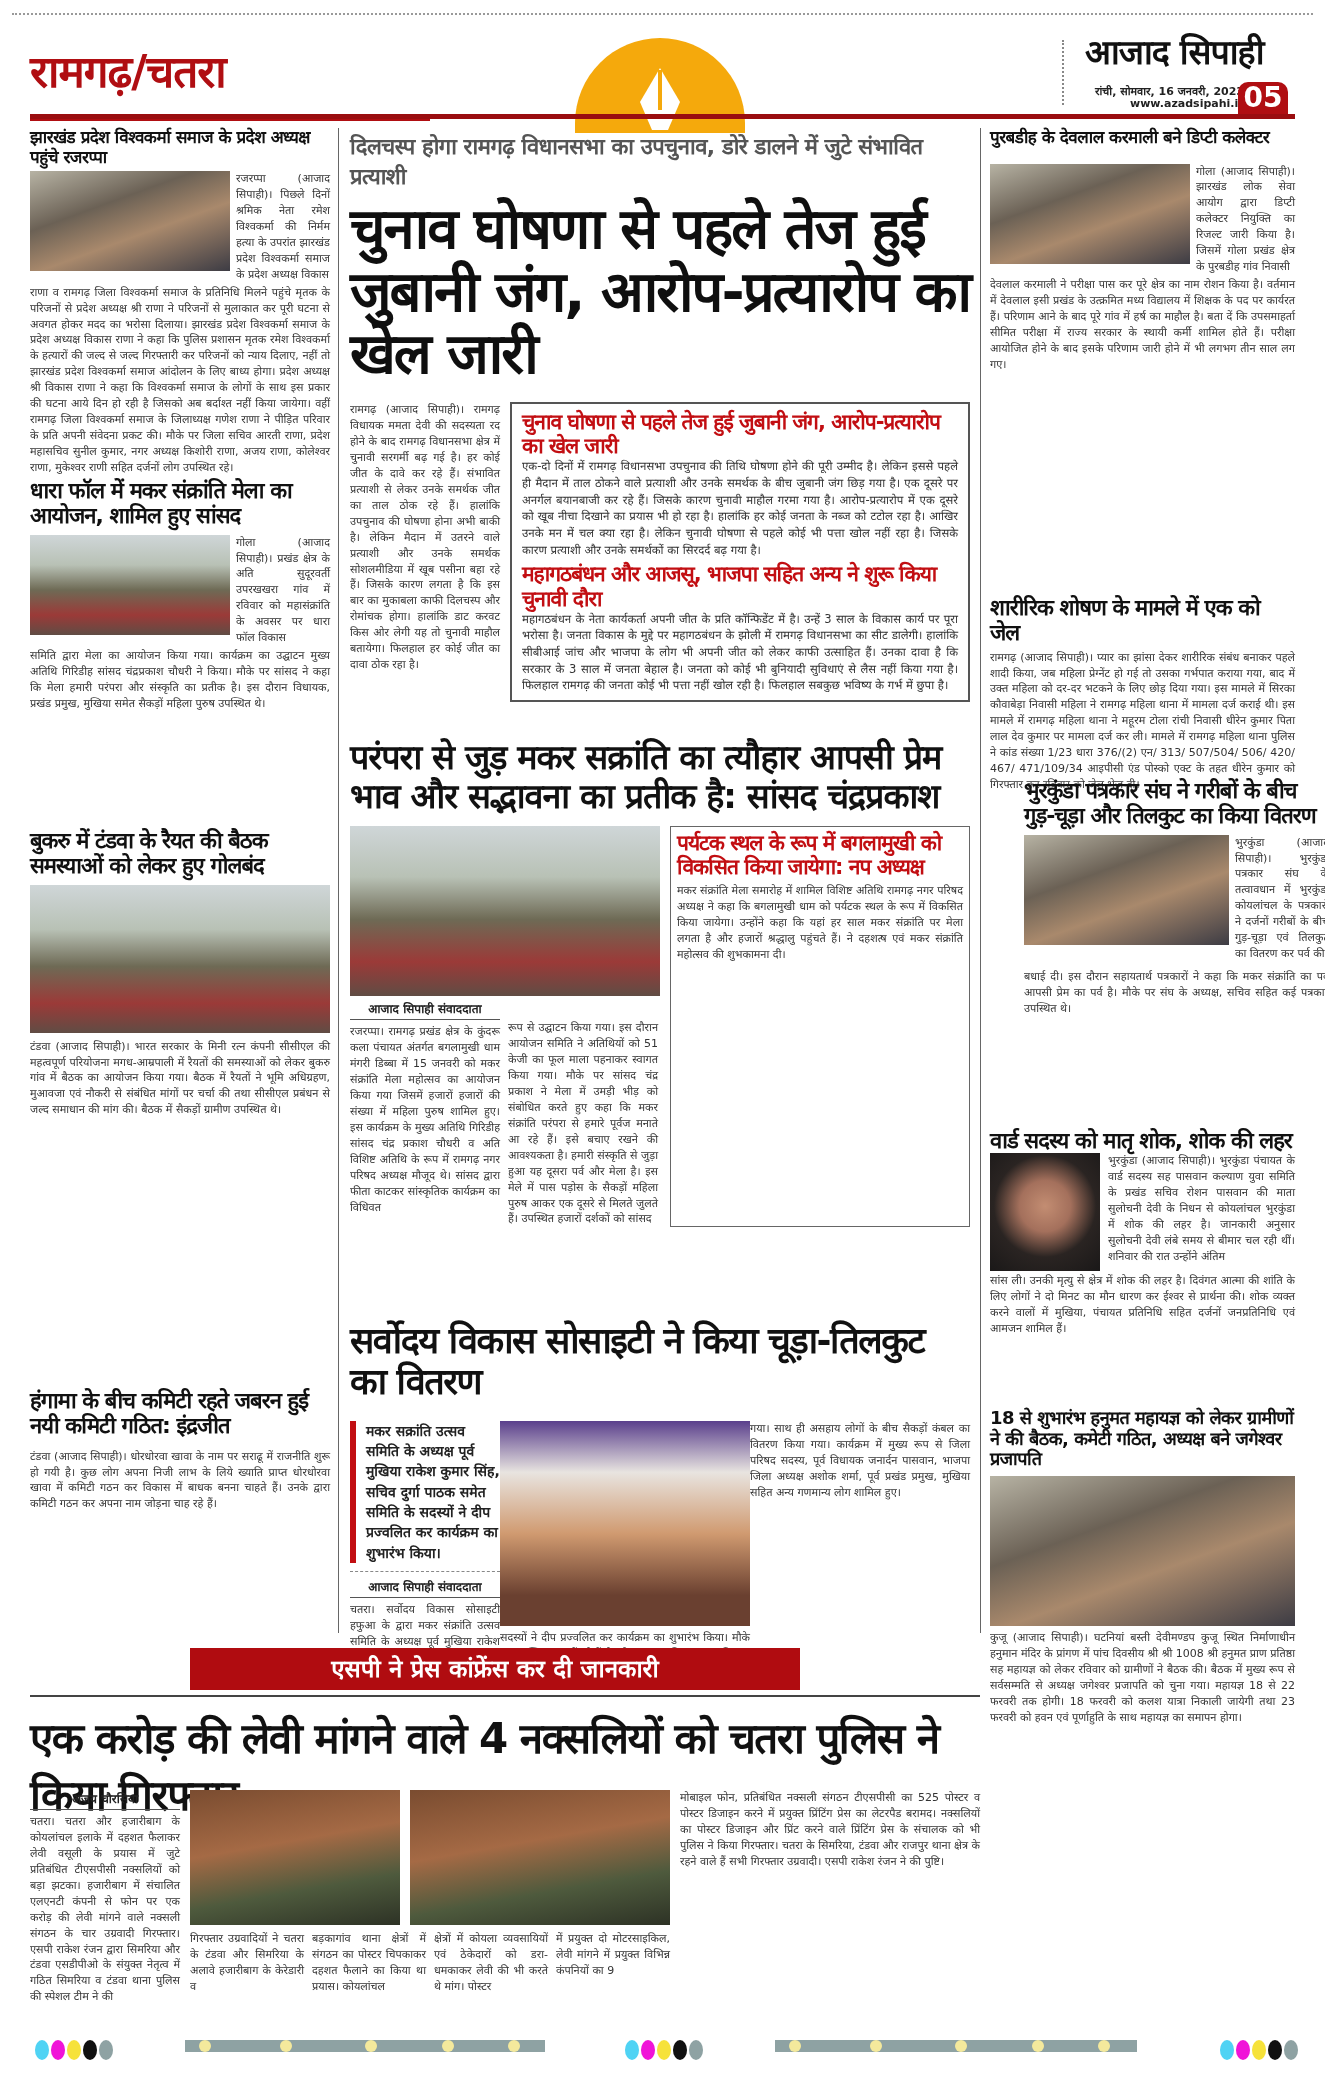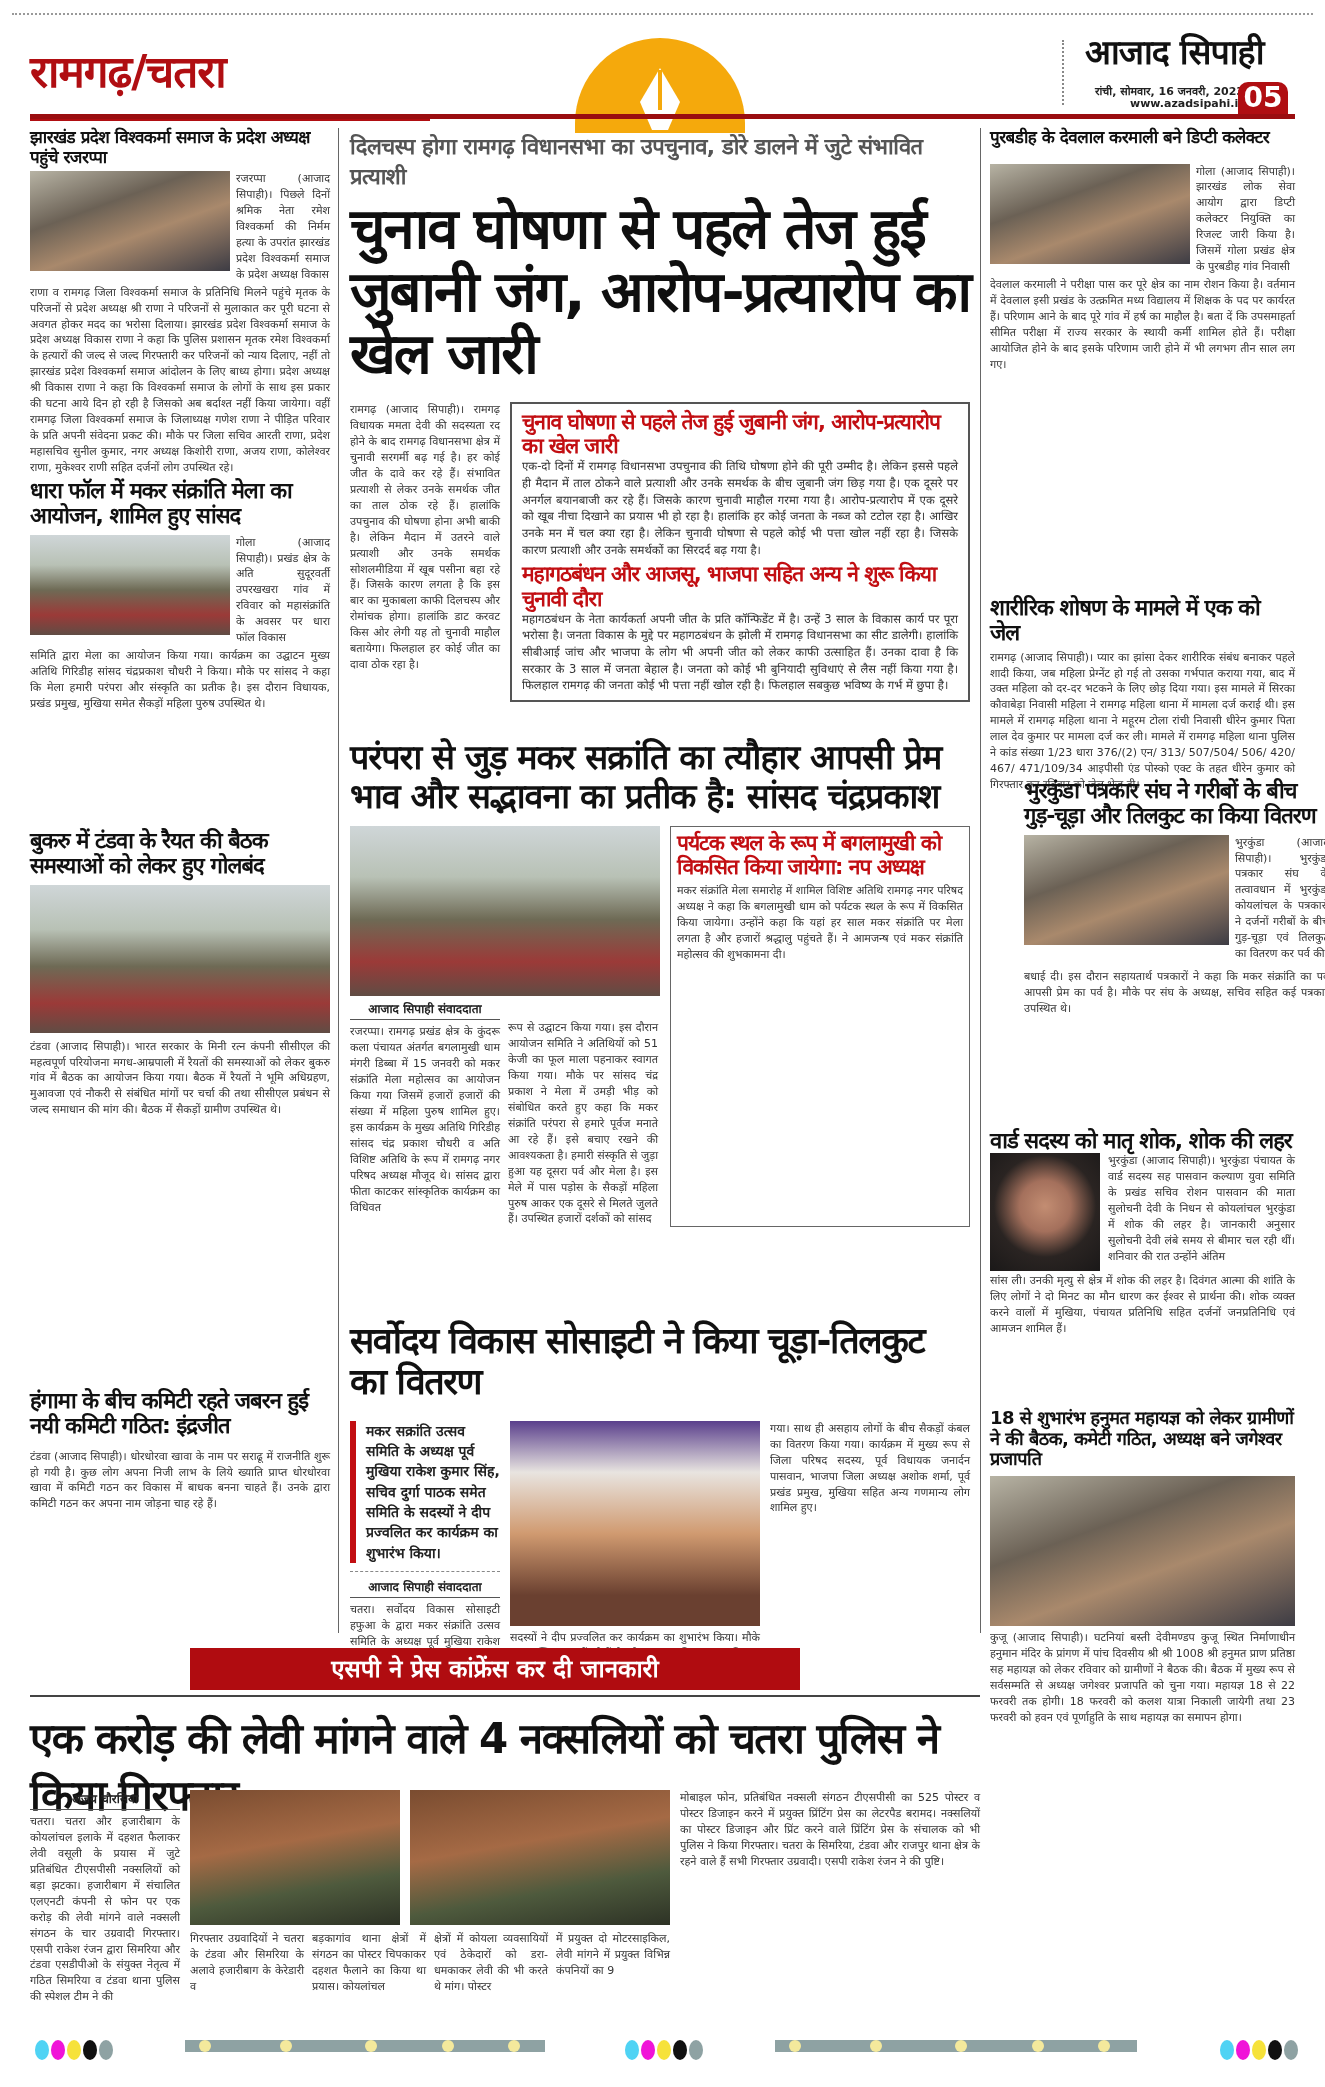--- a/index.html
+++ b/index.html
@@ -111,28 +111,28 @@
       <div style="display:flex;gap:8px;margin-top:4px">
         <div style="width:150px">
           <div class="byline">आजाद सिपाही संवाददाता</div>
           <p class="body">रजरप्पा। रामगढ़ प्रखंड क्षेत्र के कुंदरू कला पंचायत अंतर्गत बगलामुखी धाम मंगरी डिब्बा में 15 जनवरी को मकर संक्रांति मेला महोत्सव का आयोजन किया गया जिसमें हजारों हजारों की संख्या में महिला पुरुष शामिल हुए। इस कार्यक्रम के मुख्य अतिथि गिरिडीह सांसद चंद्र प्रकाश चौधरी व अति विशिष्ट अतिथि के रूप में रामगढ़ नगर परिषद अध्यक्ष मौजूद थे। सांसद द्वारा फीता काटकर सांस्कृतिक कार्यक्रम का विधिवत</p>
         </div>
         <p class="body" style="width:150px;margin-top:20px">रूप से उद्घाटन किया गया। इस दौरान आयोजन समिति ने अतिथियों को 51 केजी का फूल माला पहनाकर स्वागत किया गया। मौके पर सांसद चंद्र प्रकाश ने मेला में उमड़ी भीड़ को संबोधित करते हुए कहा कि मकर संक्रांति परंपरा से हमारे पूर्वज मनाते आ रहे हैं। इसे बचाए रखने की आवश्यकता है। हमारी संस्कृति से जुड़ा हुआ यह दूसरा पर्व और मेला है। इस मेले में पास पड़ोस के सैकड़ों महिला पुरुष आकर एक दूसरे से मिलते जुलते हैं। उपस्थित हजारों दर्शकों को सांसद</p>
       </div>
     </div>
     <div style="flex:1;border:1px solid #666;padding:4px 6px">
       <h3 style="font-size:21px;color:#c20e12;letter-spacing:-1px">पर्यटक स्थल के रूप में बगलामुखी को विकसित किया जायेगा: नप अध्यक्ष</h3>
-      <p class="body" style="margin-top:4px">मकर संक्रांति मेला समारोह में शामिल विशिष्ट अतिथि रामगढ़ नगर परिषद अध्यक्ष ने कहा कि बगलामुखी धाम को पर्यटक स्थल के रूप में विकसित किया जायेगा। उन्होंने कहा कि यहां हर साल मकर संक्रांति पर मेला लगता है और हजारों श्रद्धालु पहुंचते हैं। ने आमजन्ष एवं मकर संक्रांति महोत्सव की शुभकामना दी।</p>
+      <p class="body" style="margin-top:4px">मकर संक्रांति मेला समारोह में शामिल विशिष्ट अतिथि रामगढ़ नगर परिषद अध्यक्ष ने कहा कि बगलामुखी धाम को पर्यटक स्थल के रूप में विकसित किया जायेगा। उन्होंने कहा कि यहां हर साल मकर संक्रांति पर मेला लगता है और हजारों श्रद्धालु पहुंचते हैं। ने दहशत्ष एवं मकर संक्रांति महोत्सव की शुभकामना दी।</p>
     </div>
   </div>
 </div>
 
 <div class="abs" style="left:350px;top:1320px;width:620px">
   <h2 style="font-size:36px;letter-spacing:-1.5px">सर्वोदय विकास सोसाइटी ने किया चूड़ा-तिलकुट का वितरण</h2>
-  <div style="display:flex;gap:10px;margin-top:18px">
+  <div style="display:flex;margin-top:18px">
     <div style="width:150px;flex:none">
       <p class="quote">मकर सक्रांति उत्सव समिति के अध्यक्ष पूर्व मुखिया राकेश कुमार सिंह, सचिव दुर्गा पाठक समेत समिति के सदस्यों ने दीप प्रज्वलित कर कार्यक्रम का शुभारंभ किया।</p>
       <div style="border-top:1px dashed #888;margin:8px 0 6px"></div>
       <div class="byline">आजाद सिपाही संवाददाता</div>
       <p class="body">चतरा। सर्वोदय विकास सोसाइटी हफुआ के द्वारा मकर संक्रांति उत्सव समिति के अध्यक्ष पूर्व मुखिया राकेश कुमार सिंह, सचिव दुर्गा पाठक समेत समिति के</p>
     </div>
     <div style="width:250px;flex:none">
       <div class="photo stage" style="width:250px;height:205px"></div>
       <p class="body" style="margin-top:4px">सदस्यों ने दीप प्रज्वलित कर कार्यक्रम का शुभारंभ किया। मौके पर उपस्थित हजारों लोगों के बीच चूड़ा व तिलकुट का वितरण किया</p>
     </div>

